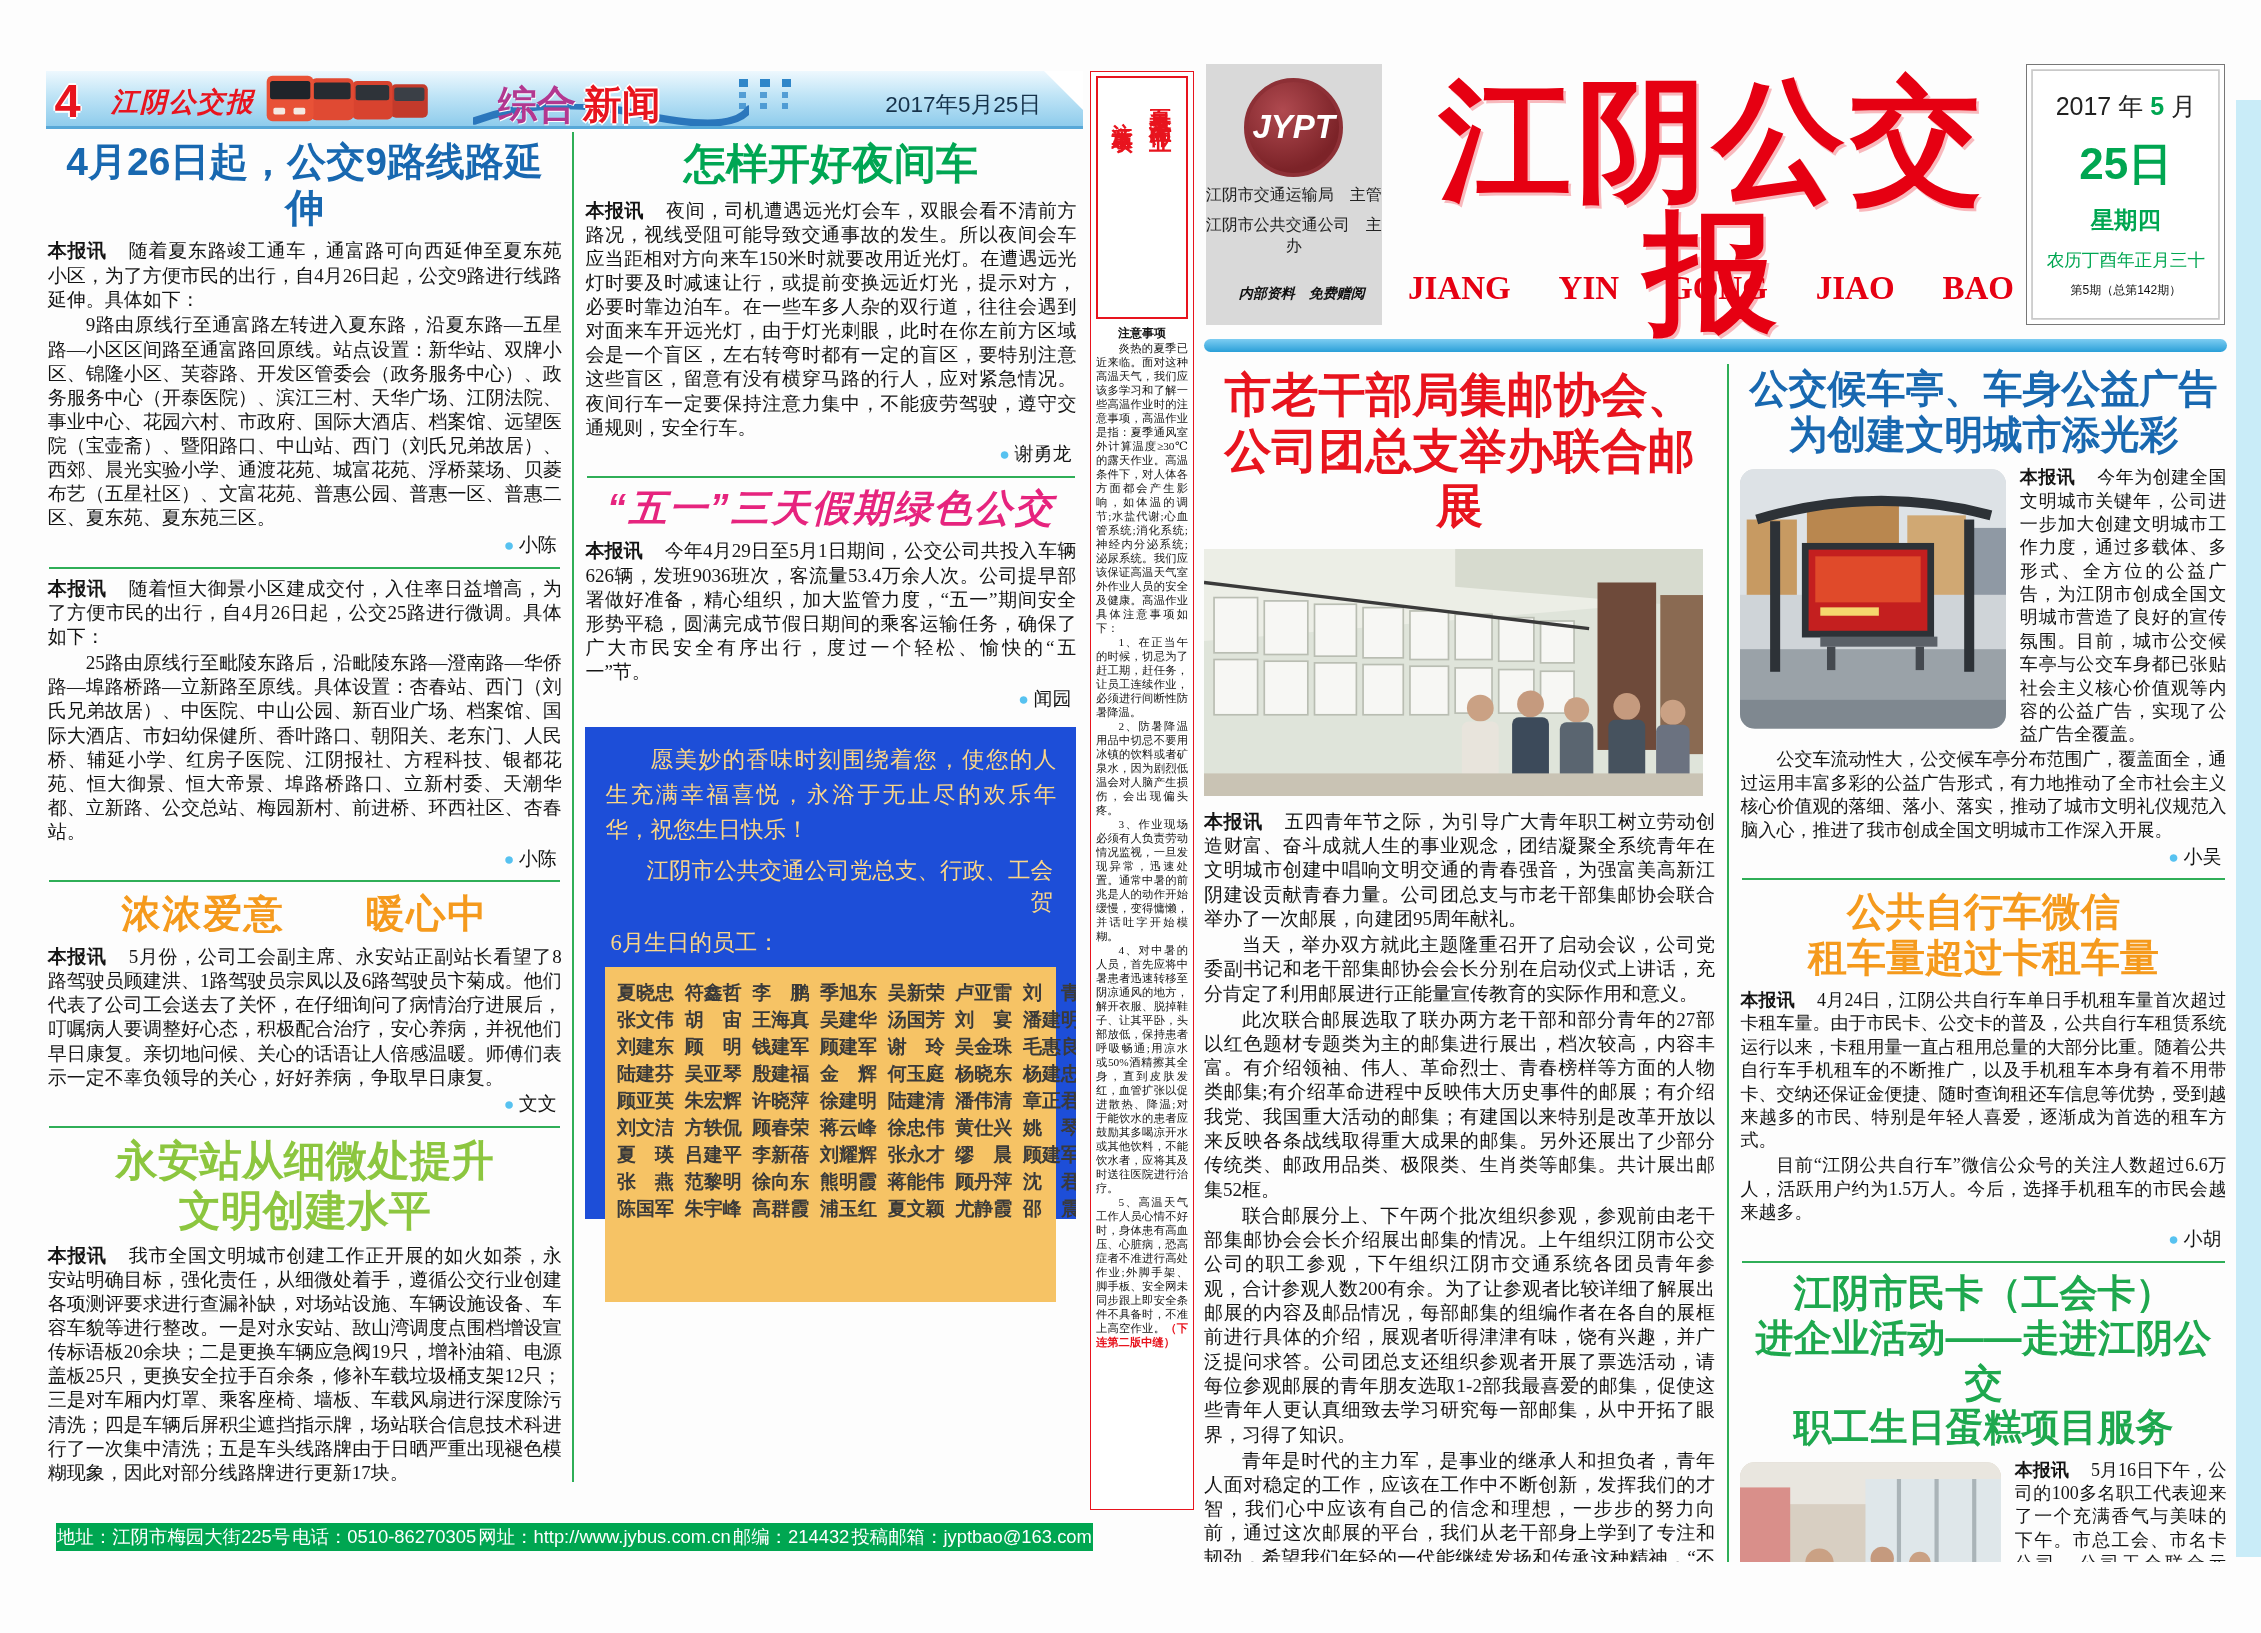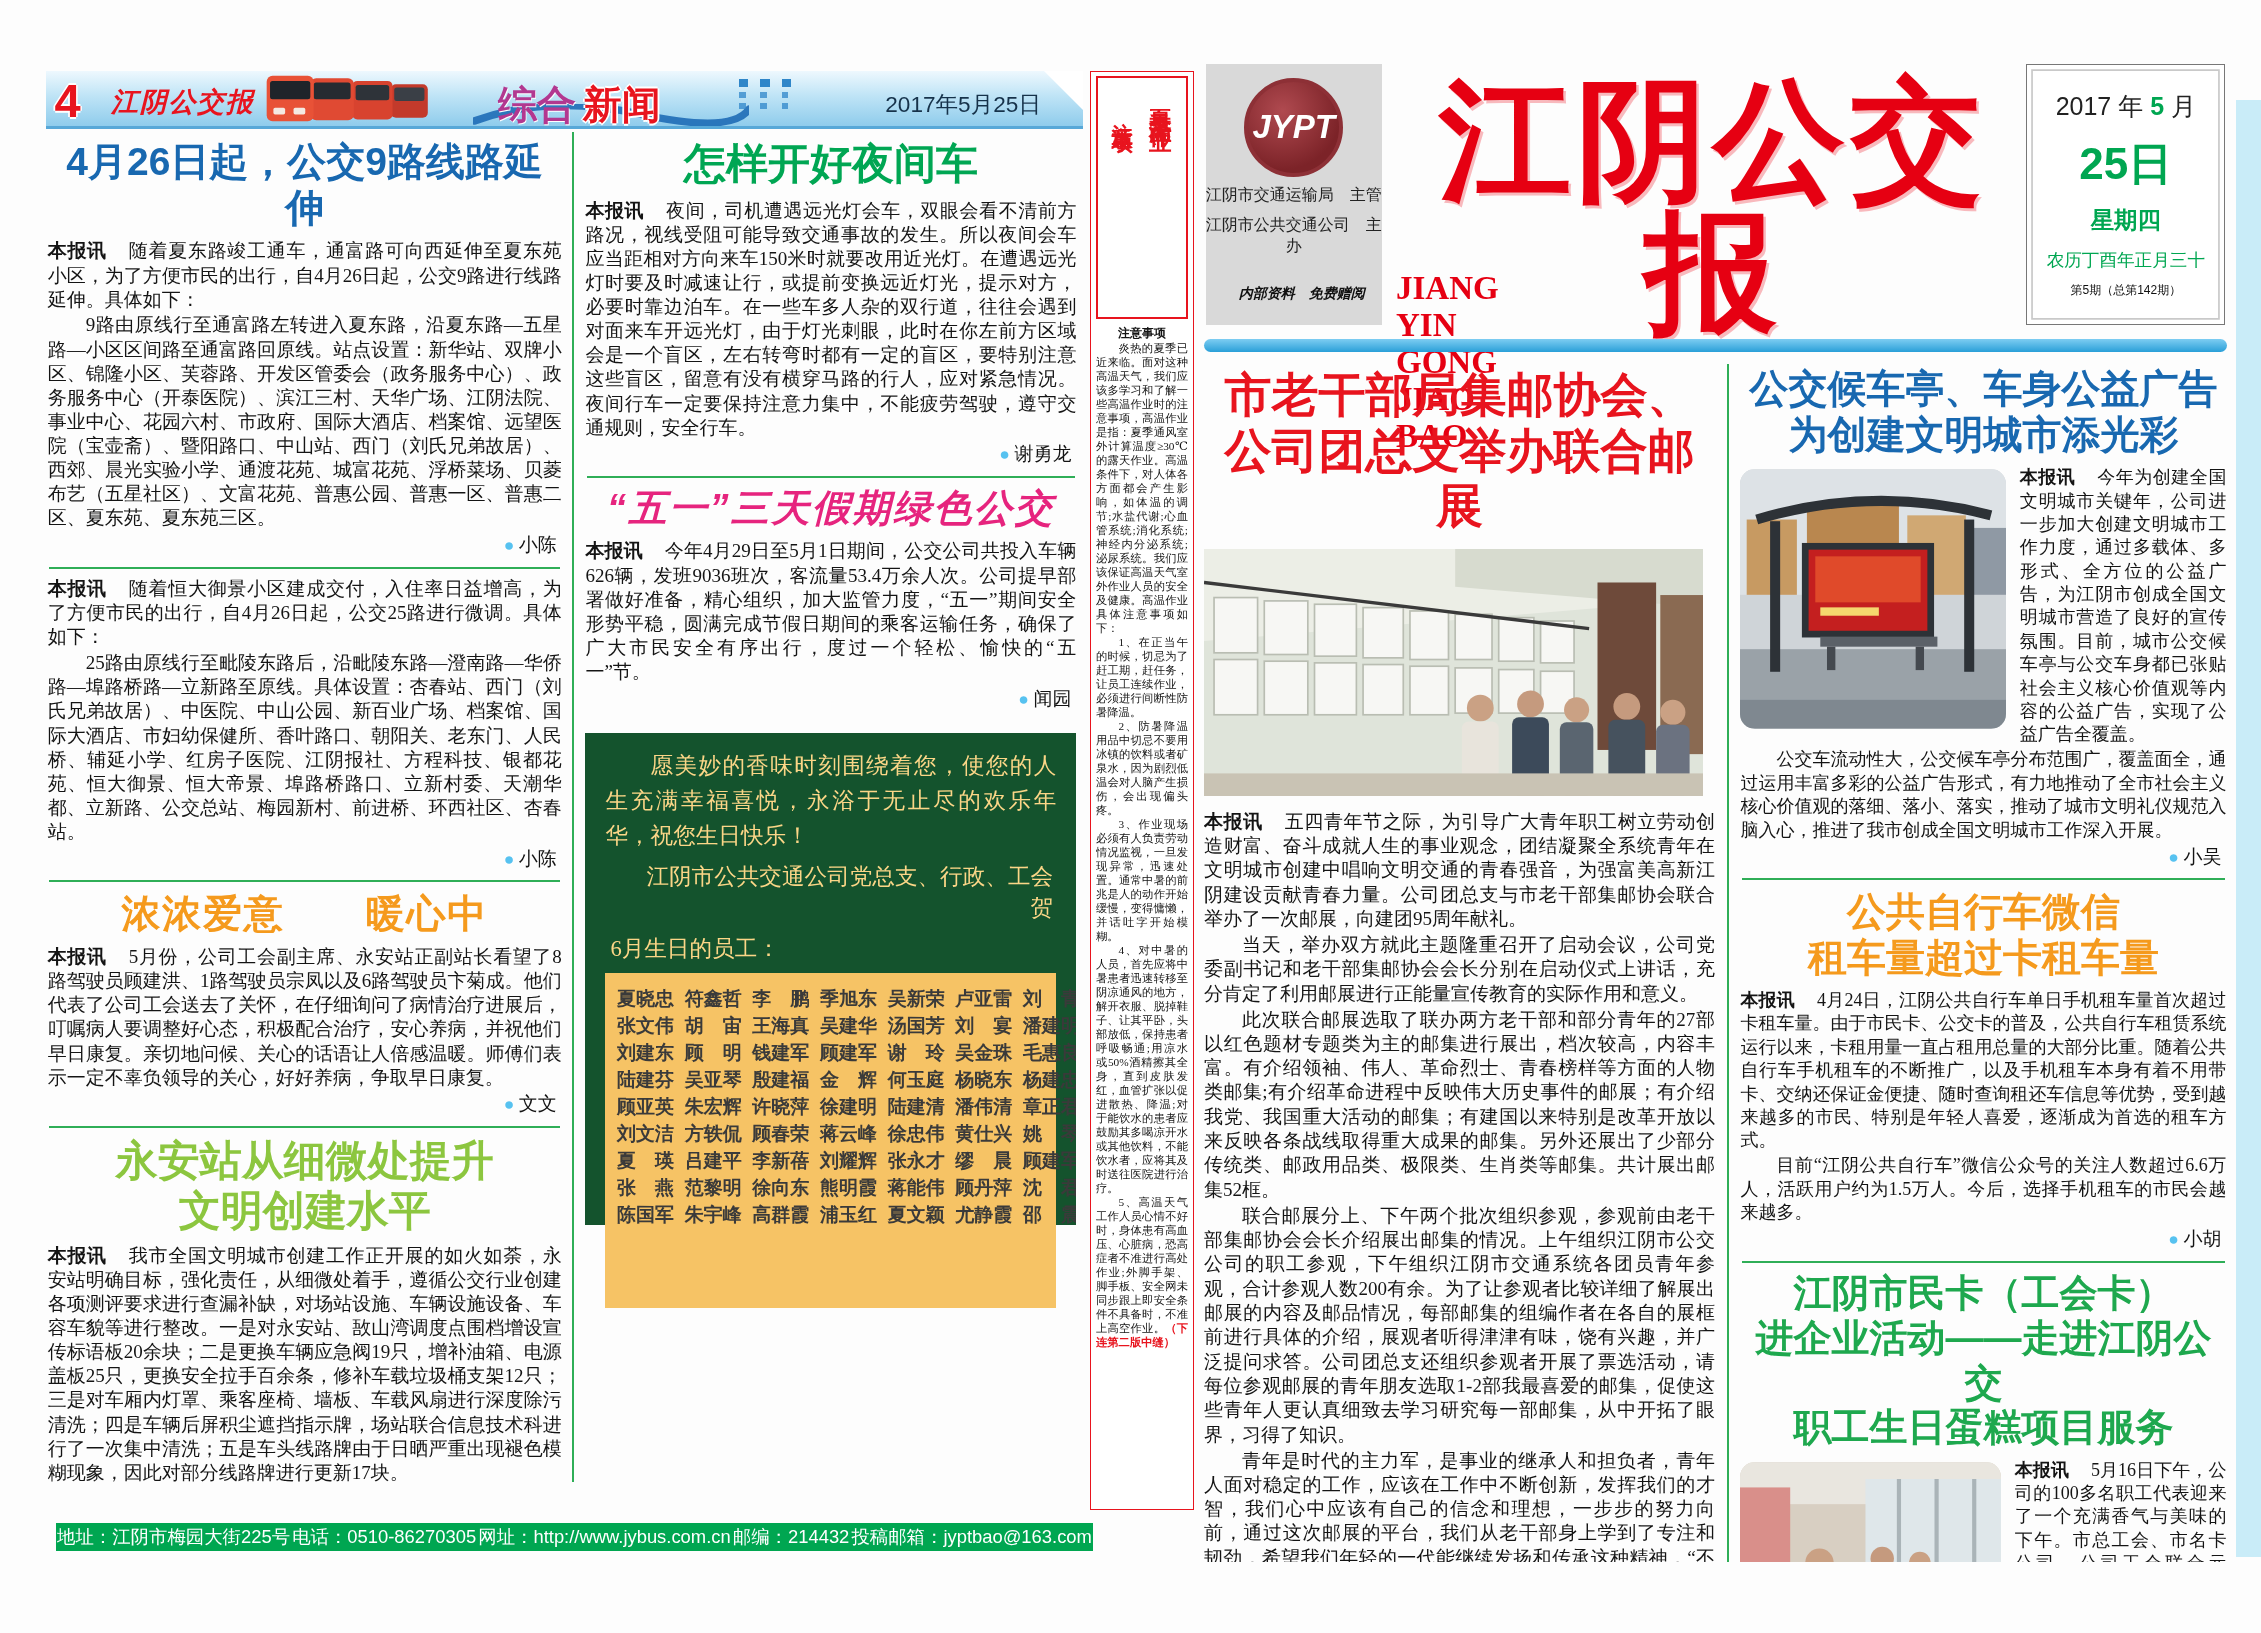--- a/index.html
+++ b/index.html
@@ -49,21 +49,21 @@
             text-shadow:2.5px 2.5px 0 #ffffff;letter-spacing:3.3px;}
   .bday-art .en{position:absolute;left:100px;top:178px;font-size:32px;font-style:italic;font-weight:bold;color:#c4379b;
             text-shadow:1.7px 1.7px 0 #fff;font-family:"Liberation Serif",serif;}
   .heart{position:absolute;color:#ec5fae;}
   .heart::before{content:"❤";}
   .hb{right:46px;top:-4.2px;font-size:138px;color:#e8418f;text-shadow:0 0 10px #f9c;}
   .h2{right:167px;top:100px;font-size:37px;color:#f2a3cd;}
   .h3{left:20px;top:6.7px;font-size:50px;color:#f5bcda;}
   .h4{left:176px;top:25px;font-size:28.5px;color:#f2aed3;}
   .h5{right:23.4px;bottom:6.7px;font-size:33px;color:#f2aed3;}
-  .redbox{background:#14532d;margin-top:21px;padding:15px 20px 17px;height:492px;box-sizing:border-box;}
+  .redbox{background:#1d4ed8;margin-top:15px;padding:15px 20px 17px;height:492px;box-sizing:border-box;}
   .redbox .msg{color:#fbd687;font-size:22.6px;line-height:1.55;text-align:justify;text-indent:2em;margin:0;}
   .redbox .signer{color:#fbd687;font-size:22.6px;text-align:right;margin:8.4px 3.3px 0 0;}
   .redbox .lbl{color:#fbd687;font-size:22.6px;margin:10px 0 8.4px 5px;}
   .namesbox{background:#f6c365;padding:13.4px 11.7px;height:335px;box-sizing:border-box;}
   .namesbox .nrow{font-size:19px;color:#3a3a3a;line-height:1.42;white-space:nowrap;word-spacing:5.9px;font-weight:bold;}
   .lp-footer{position:absolute;left:10px;bottom:-35px;width:100%;height:28.5px;background:#00a651;color:#fff;
              display:flex;align-items:center;justify-content:space-around;font-size:18.4px;
              font-family:"Liberation Sans",sans-serif;}
   
   #gutter{position:absolute;left:1090px;top:71px;width:104px;height:1439px;border:1.7px solid #e8141e;
@@ -82,22 +82,22 @@
   .masthead{position:relative;height:291px;}
   .mh-left{position:absolute;left:1.7px;top:18.4px;width:176px;height:261px;background:#d9d9d9;text-align:center;}
   .jypt{width:99px;height:99px;border-radius:50%;margin:13.4px auto 5px;background:radial-gradient(circle at 38% 32%,#b04a50,#7c2328 70%);
         display:flex;align-items:center;justify-content:center;color:#fff;font-family:"Liberation Sans",sans-serif;
         font-weight:900;font-style:italic;font-size:33px;border:4.2px solid #8d3036;box-sizing:border-box;}
   .mh-line{font-size:16px;margin-top:8.4px;color:#222;}
   .mh-motto{font-size:14px;font-weight:bold;margin-top:28.5px;font-style:italic;color:#111;padding-left:16px;}
   .mh-title{position:absolute;left:194px;top:30px;width:630px;text-align:center;color:#e60012;
         font-size:132px;font-weight:900;letter-spacing:5px;line-height:1;font-family:"Liberation Serif",serif;
         text-shadow:2.5px 2.5px 0 #f8b9bd;}
-  .mh-pinyin{position:absolute;left:192px;top:224px;width:606px;display:flex;justify-content:space-between;
-        color:#e60012;font-weight:bold;font-size:33px;font-family:"Liberation Serif",serif;flex-direction:column;}
+  .mh-pinyin{position:absolute;left:204px;top:224px;width:606px;display:flex;justify-content:space-between;
+        color:#e60012;font-weight:bold;font-size:33px;font-family:"Liberation Serif",serif;}
   .datebox{position:absolute;right:1.7px;top:18.4px;width:199px;height:261px;background:#fff;border:1.7px solid #777;
         box-shadow:inset 0 0 0 4.2px #fff,inset 0 0 0 5.9px #c9c9c9;text-align:center;box-sizing:border-box;
         font-family:"Liberation Sans",sans-serif;padding-top:25px;}
   .db-year{font-size:25px;color:#222;}
   .db-year b{color:#00a651;}
   .db-day{font-size:44px;color:#00a651;font-weight:900;margin-top:11.7px;}
   .db-week{font-size:23.4px;color:#00a651;font-weight:bold;margin-top:10px;}
   .db-lunar{font-size:17.6px;color:#00a651;margin-top:11.7px;}
   .db-issue{font-size:12px;color:#111;margin-top:10px;}
   .mh-bar{position:absolute;left:0;top:293px;width:100%;height:12.6px;border-radius:6.7px;

